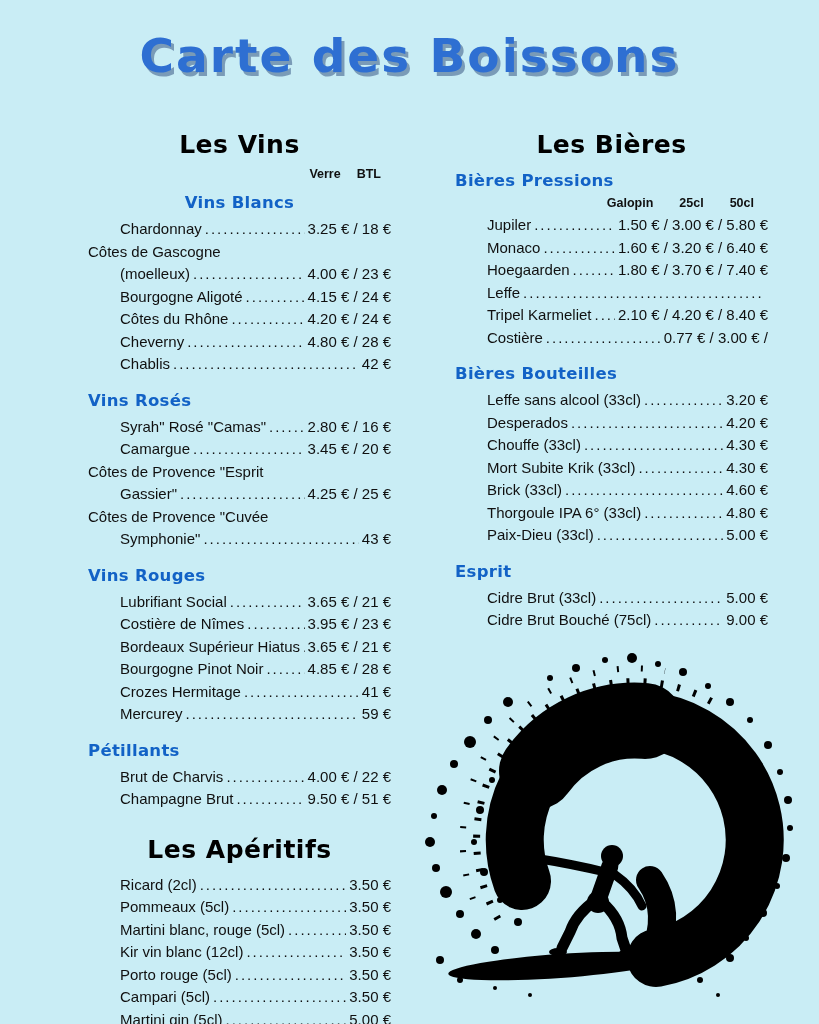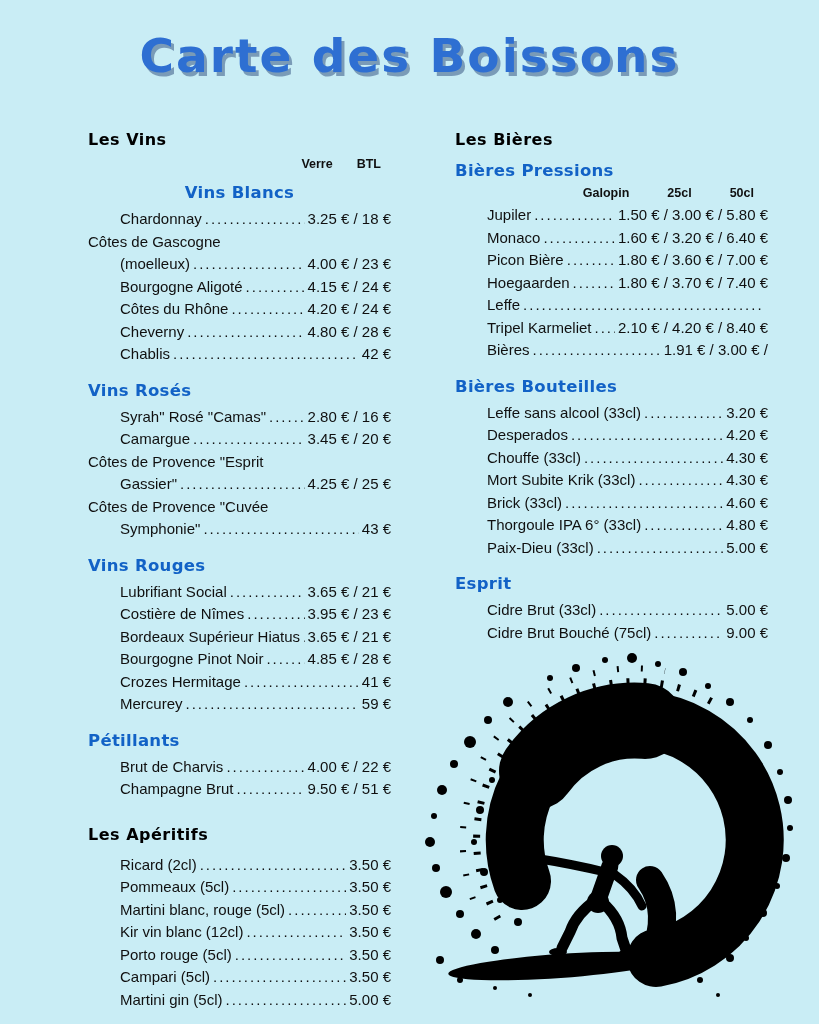--- a/index.html
+++ b/index.html
@@ -20,32 +20,33 @@
     font-size:47px; font-weight:bold; letter-spacing:2px;
     color:#2e6fd2;
     text-shadow:3px 4px 0 rgba(27,56,108,0.45);
   }
 
   .col { position:absolute; top:130px; }
   .col-left  { left:88px;  width:303px; }
   .col-right { left:455px; width:313px; }
 
   .col-heading {
+    text-align:center;
     font-family:"DejaVu Sans", sans-serif;
-    font-size:16px; font-weight:bold; letter-spacing:0.5px;
+    font-size:25px; font-weight:bold; letter-spacing:0.5px;
     color:#000; margin-bottom:8px;
   }
 
   .price-headers, .size-headers {
     display:flex; justify-content:flex-end;
     font-size:12.5px; font-weight:bold;
     margin:4px 0 2px;
   }
-  .price-headers { gap:24px; padding-right:10px; }
-  .size-headers  { gap:38px; padding-right:14px; margin-top:2px; margin-bottom:4px; }
+  .price-headers { gap:16px; padding-right:10px; }
+  .size-headers  { gap:26px; padding-right:14px; margin-top:2px; margin-bottom:4px; }
 
   .subheading {
     color:#1262c6;
     font-family:"DejaVu Sans", sans-serif;
     font-size:16.5px; font-weight:bold; letter-spacing:0.3px;
     margin:15px 0 6px;
   }
   .price-headers + .subheading { margin-top:12px;text-align:center; }
   .col-heading + .subheading { margin-top:12px; }
 
@@ -244,42 +245,37 @@
           <span class="item-name">Jupiler</span>
           <span class="dots"></span>
           <span class="price">1.50 € / 3.00 € / 5.80 €</span>
         </div>
         <div class="item-row">
           <span class="item-name">Monaco</span>
           <span class="dots"></span>
           <span class="price">1.60 € / 3.20 € / 6.40 €</span>
         </div>
         <div class="item-row">
-          <span class="item-name">Picon Bière</span>
-          <span class="dots"></span>
-          <span class="price">1.80 € / 3.60 € / 7.00 €</span>
-        </div>
-        <div class="item-row">
           <span class="item-name">Hoegaarden</span>
           <span class="dots"></span>
           <span class="price">1.80 € / 3.70 € / 7.40 €</span>
         </div>
         <div class="item-row">
           <span class="item-name">Leffe</span>
           <span class="dots"></span>
         </div>
         <div class="item-row">
           <span class="item-name">Tripel Karmeliet</span>
           <span class="dots"></span>
           <span class="price">2.10 € / 4.20 € / 8.40 €</span>
         </div>
         <div class="item-row">
-          <span class="item-name">Bières</span>
-          <span class="dots"></span>
-          <span class="price">1.91 € / 3.00 € /</span>
+          <span class="item-name">Costière</span>
+          <span class="dots"></span>
+          <span class="price">0.77 € / 3.00 € /</span>
         </div>
       </div>
 
     <div class="subheading">Bières Bouteilles</div>
     <div class="items">
         <div class="item-row">
           <span class="item-name">Leffe sans alcool (33cl)</span>
           <span class="dots"></span>
           <span class="price">3.20 €</span>
         </div>

